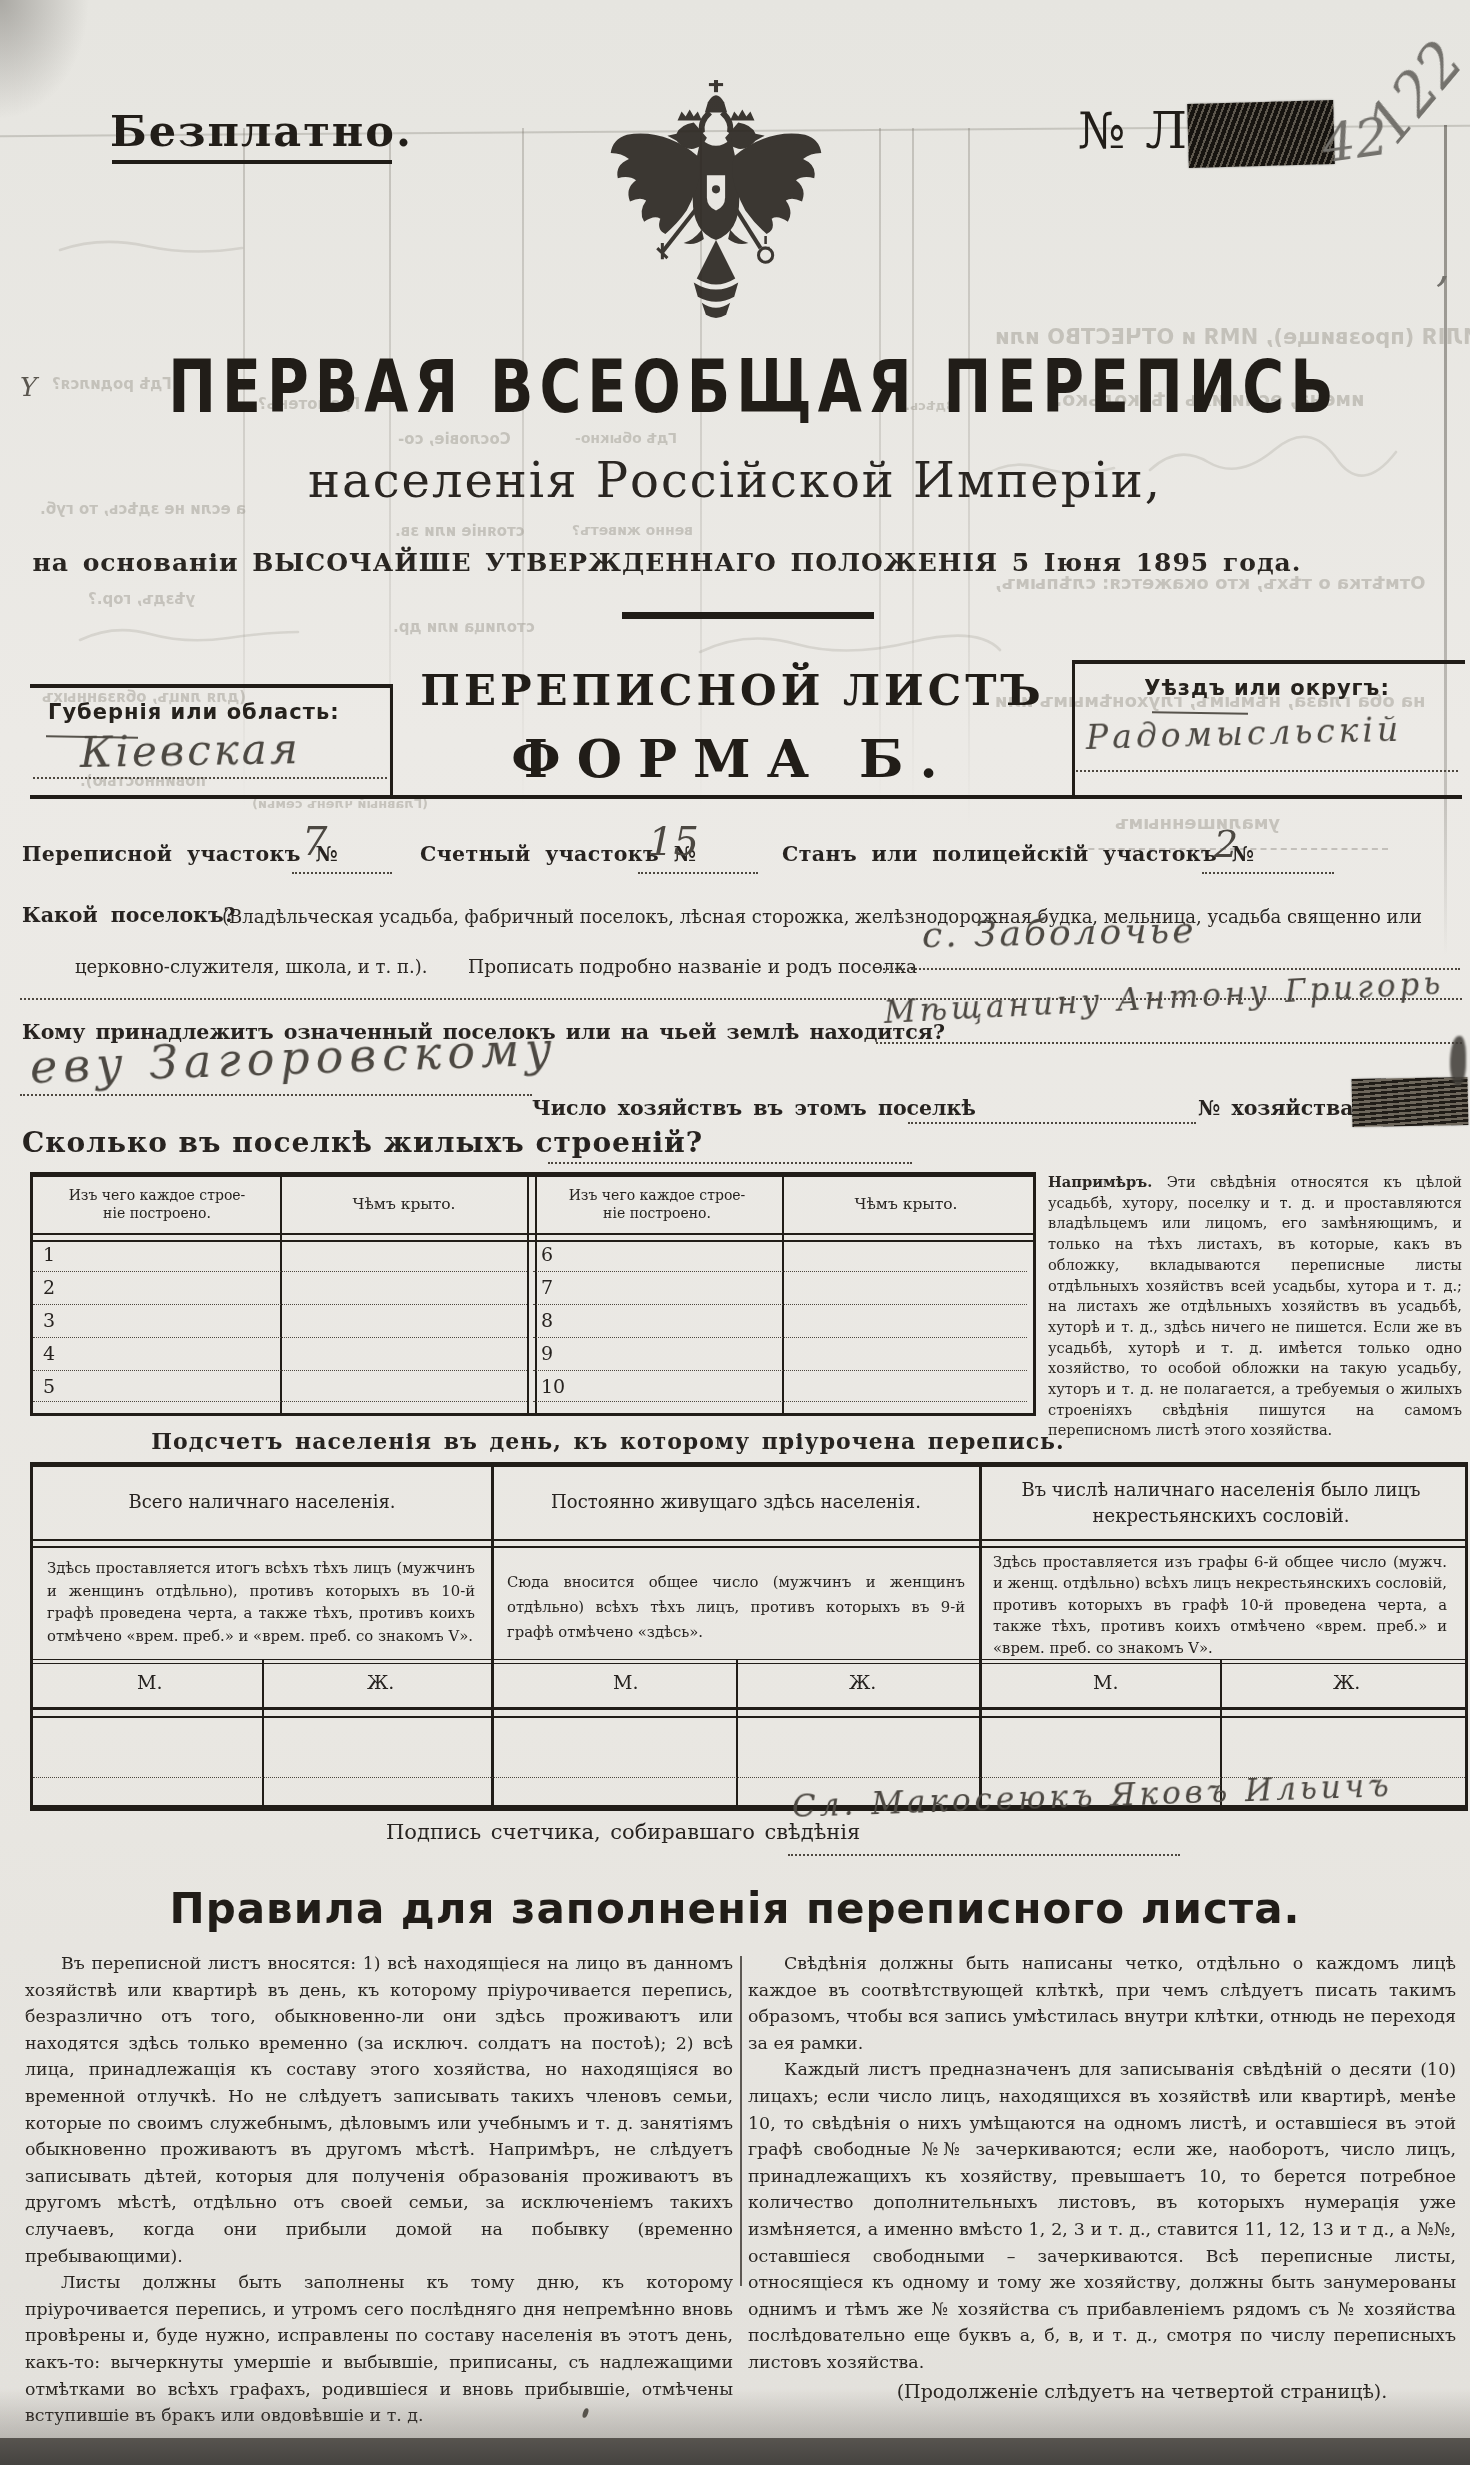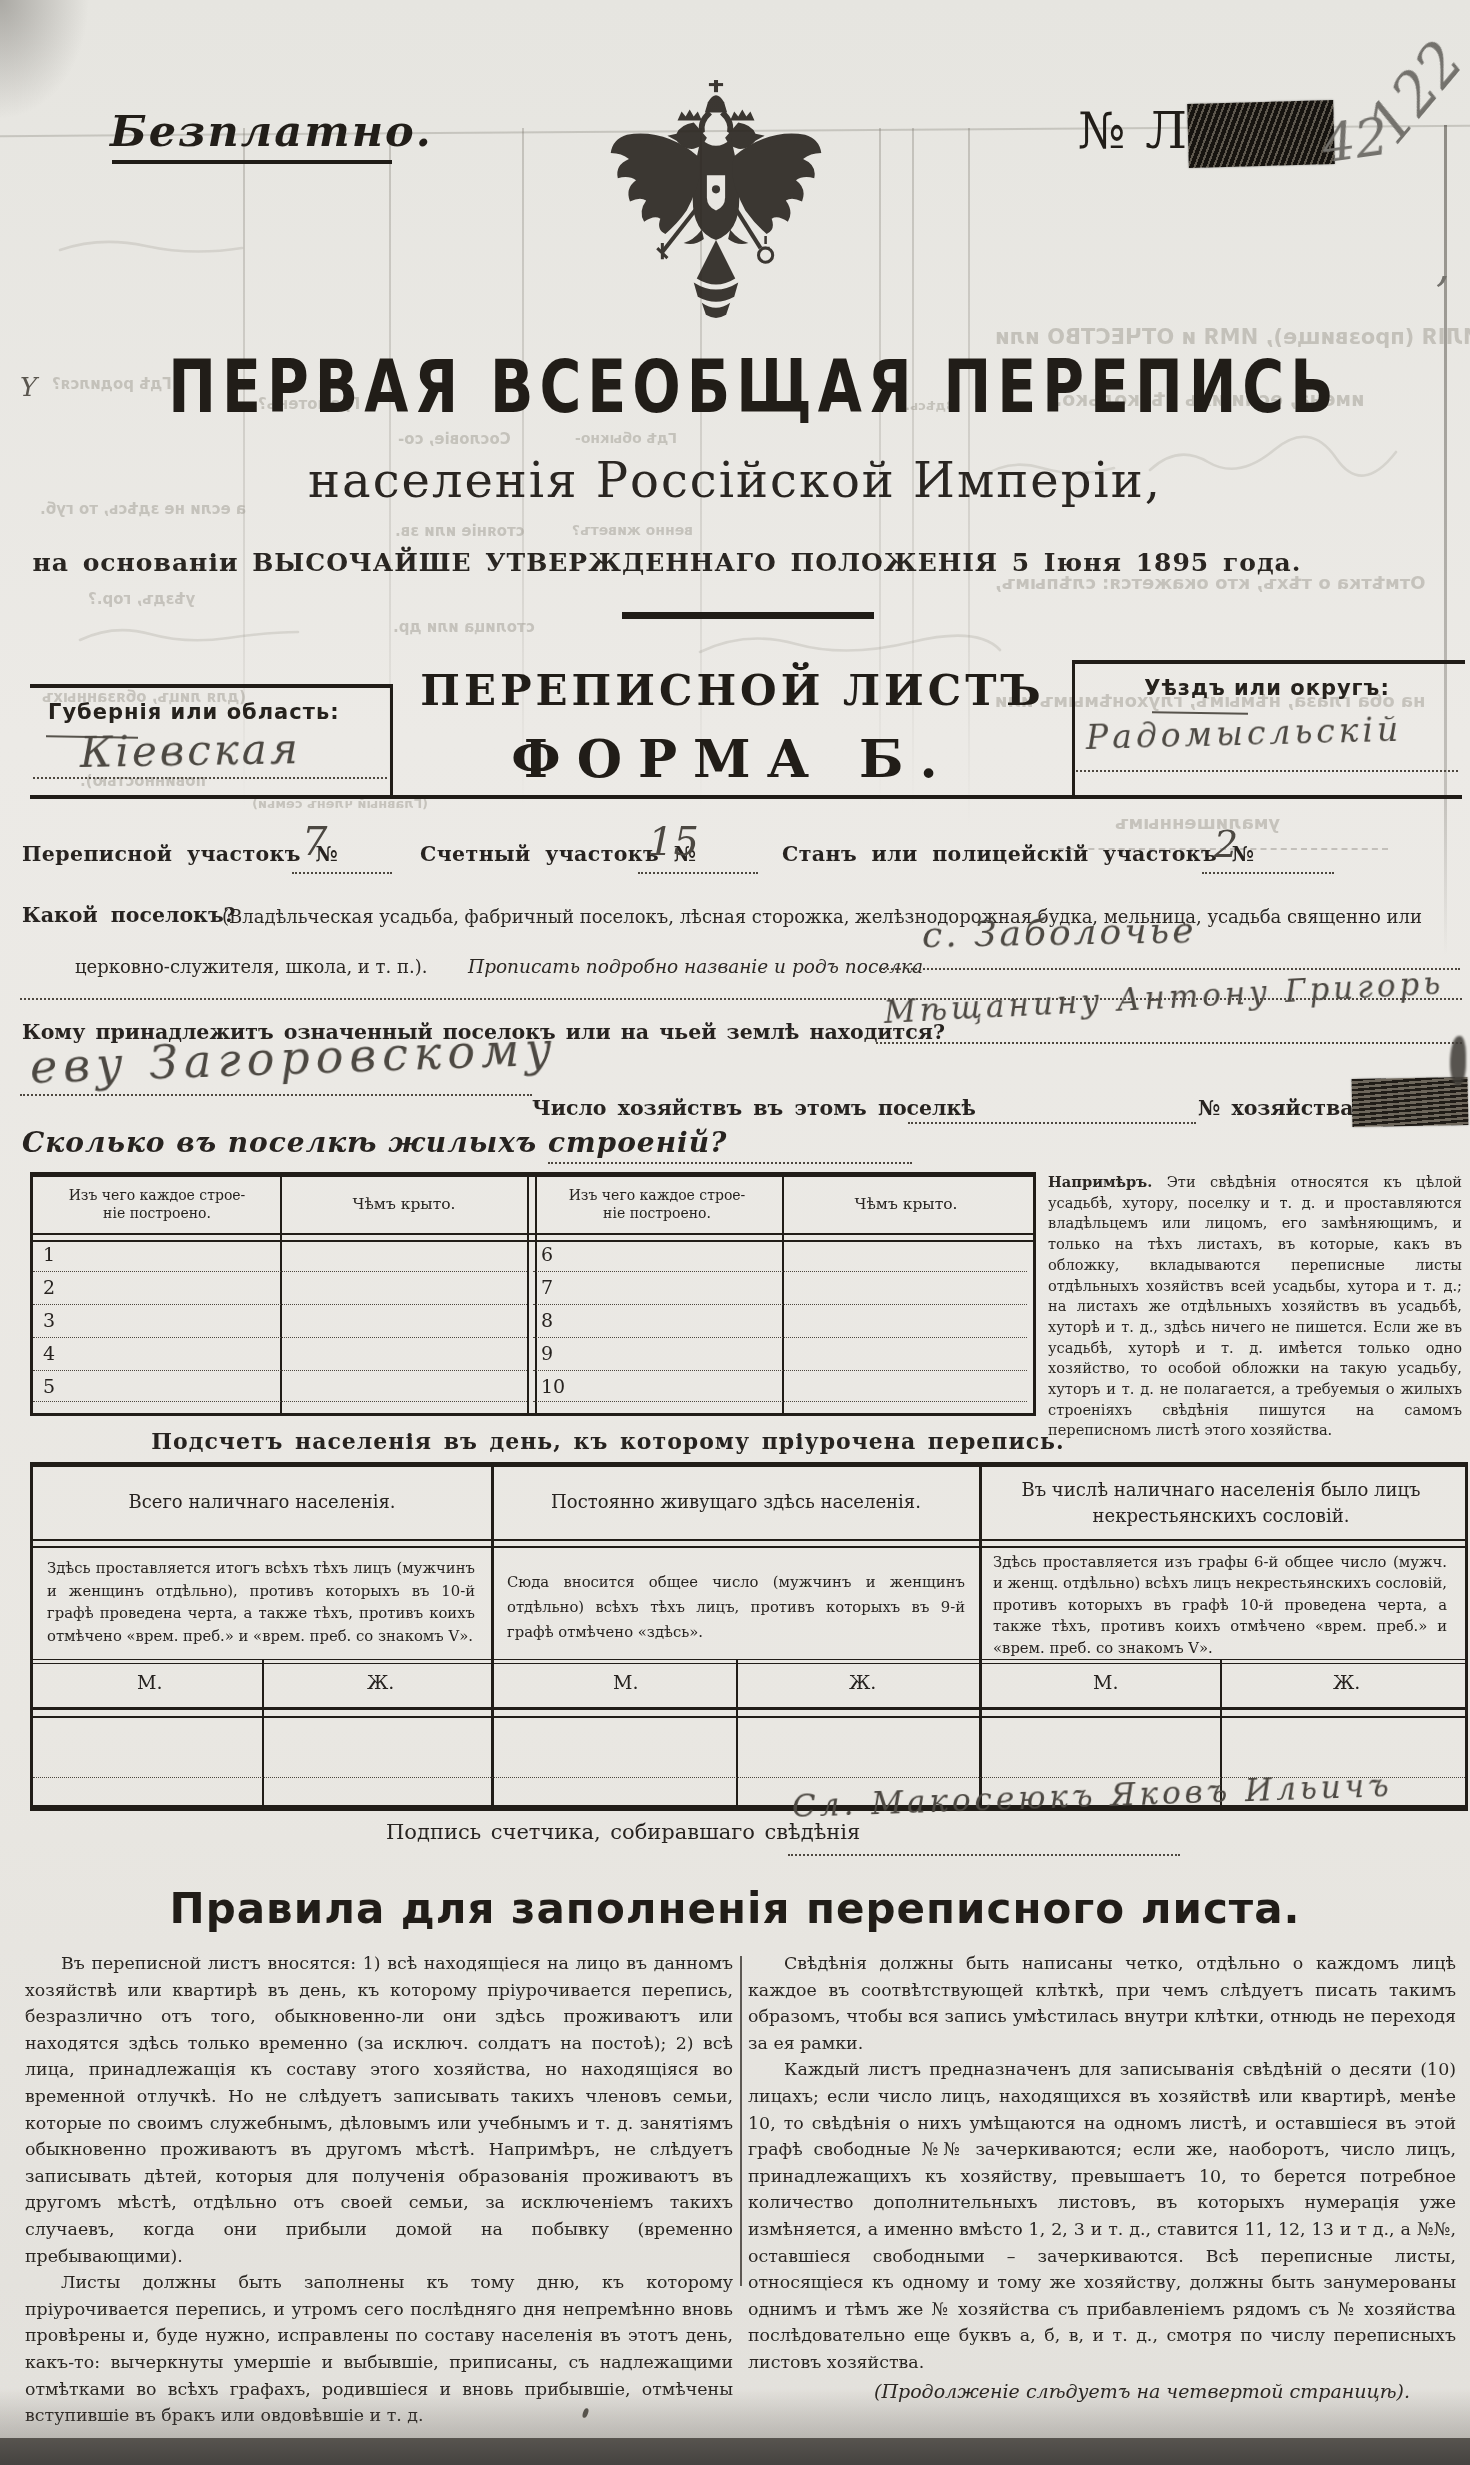--- a/index.html
+++ b/index.html
@@ -3,21 +3,21 @@
 <meta charset="utf-8">
 <style>
   html,body{margin:0;padding:0;background:#b0aeaa;}
   .page{position:relative;width:1470px;height:2465px;background:
     linear-gradient(180deg,#e6e5e0 0%,#eceae6 30%,#e9e7e2 70%,#e3e1dc 97%,#d2cfca 100%);
     overflow:hidden;font-family:"DejaVu Serif",serif;color:#272320;}
   .abs{position:absolute;}
   .serif{font-family:"DejaVu Serif",serif;}
   .sans{font-family:"DejaVu Sans",sans-serif;}
   .b{font-weight:bold;}
-  .i{font-style:italic;}
+  .i{}
   .nw{white-space:nowrap;}
   .ctr{text-align:center;}
   .dots{height:0;border-bottom:2px dotted #4d473f;}
   .rule{background:#201c17;}
   .hw{font-family:"DejaVu Serif",serif;font-style:italic;color:#4c4842;white-space:nowrap;
       filter:blur(.2px);transform-origin:left center;}
   .pencil{font-family:"DejaVu Serif",serif;font-style:italic;color:#74726d;white-space:nowrap;
       transform-origin:center;filter:blur(.3px);}
   .ghost-t{position:absolute;transform:scaleX(-1);color:#928e84;font-family:"DejaVu Sans",sans-serif;
       font-weight:bold;white-space:nowrap;opacity:.42;filter:blur(.45px);transform-origin:center;}

